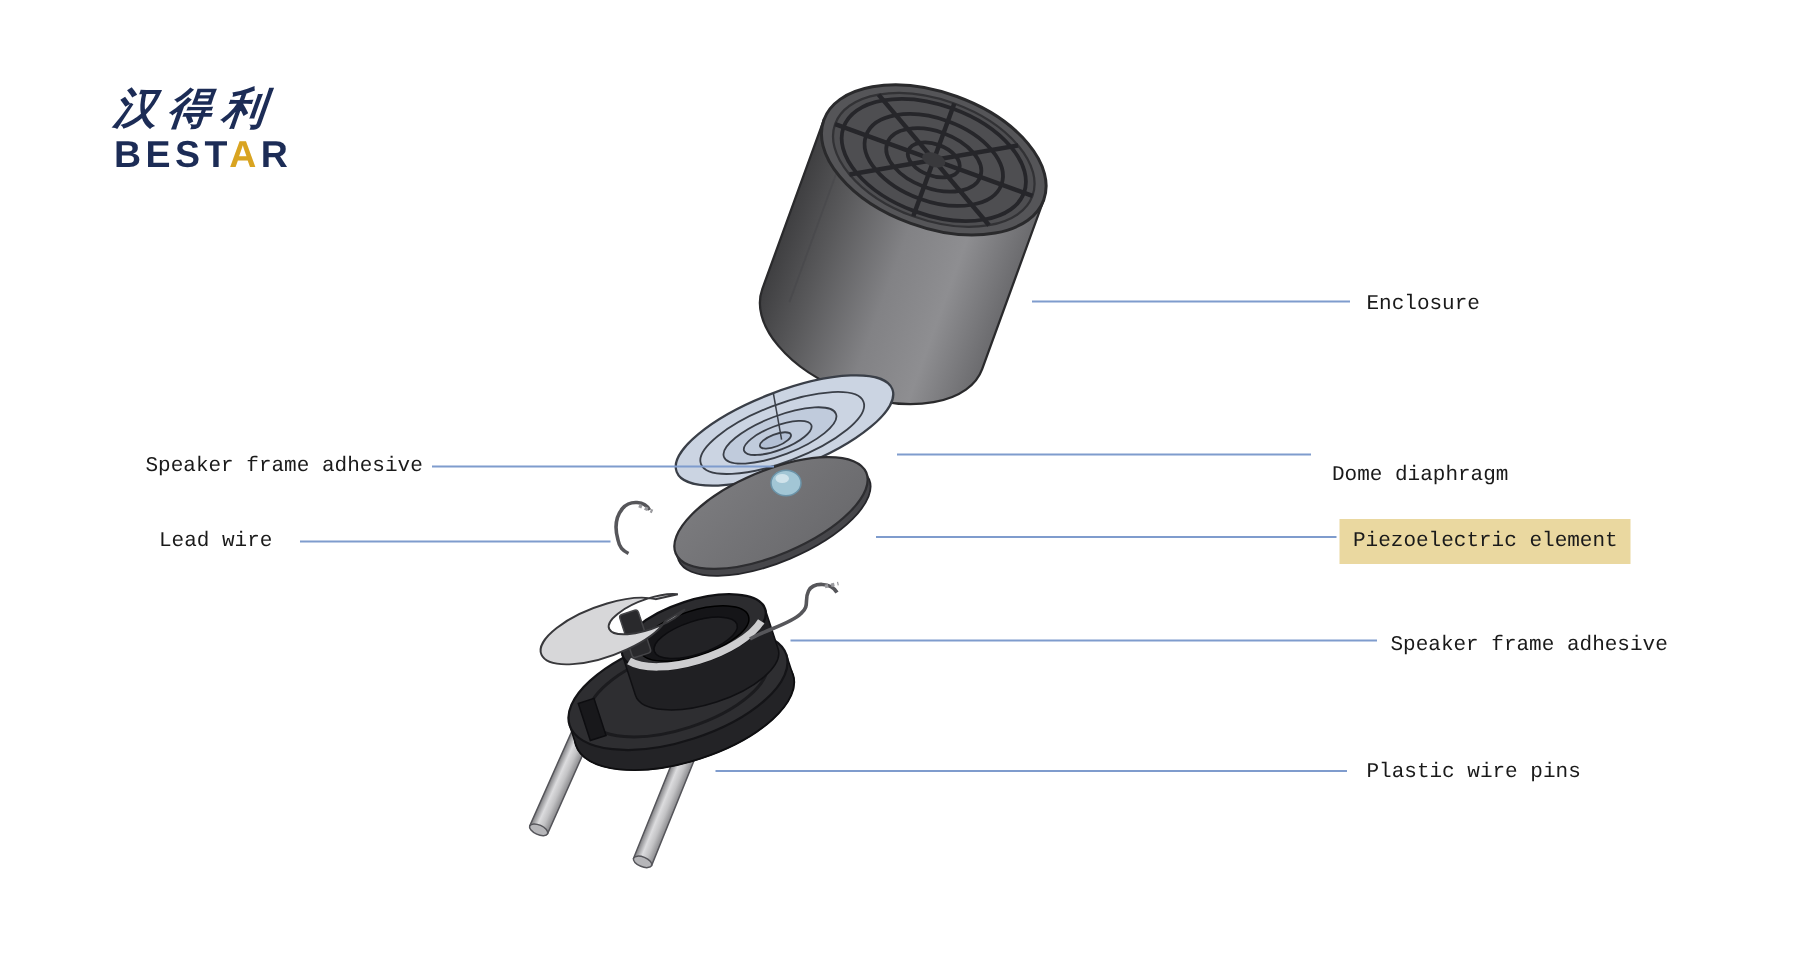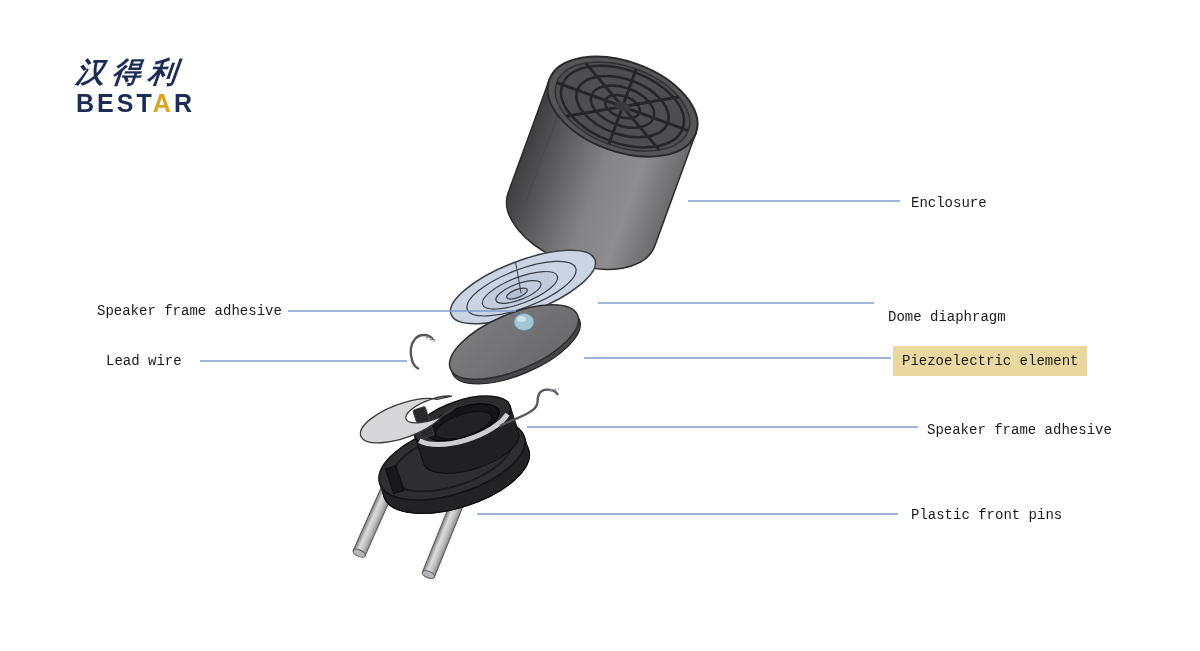--- a/index.html
+++ b/index.html
@@ -155,15 +155,15 @@
     </g>
   </svg>
 
   <div class="part-label" style="left:97px;top:303px;">Speaker frame adhesive</div>
   <div class="part-label" style="left:106px;top:353px;">Lead wire</div>
 
   <div class="part-label" style="left:911px;top:195px;">Enclosure</div>
   <div class="part-label" style="left:888px;top:296px;margin-top:13px;">Dome diaphragm</div>
   <div class="part-label highlight" style="left:893px;top:346px;">Piezoelectric element</div>
   <div class="part-label" style="left:927px;top:422px;">Speaker frame adhesive</div>
-  <div class="part-label" style="left:911px;top:507px;">Plastic front pins</div>
+  <div class="part-label" style="left:911px;top:507px;">Plastic wire pins</div>
 
 </div>
 
 </body></html>

